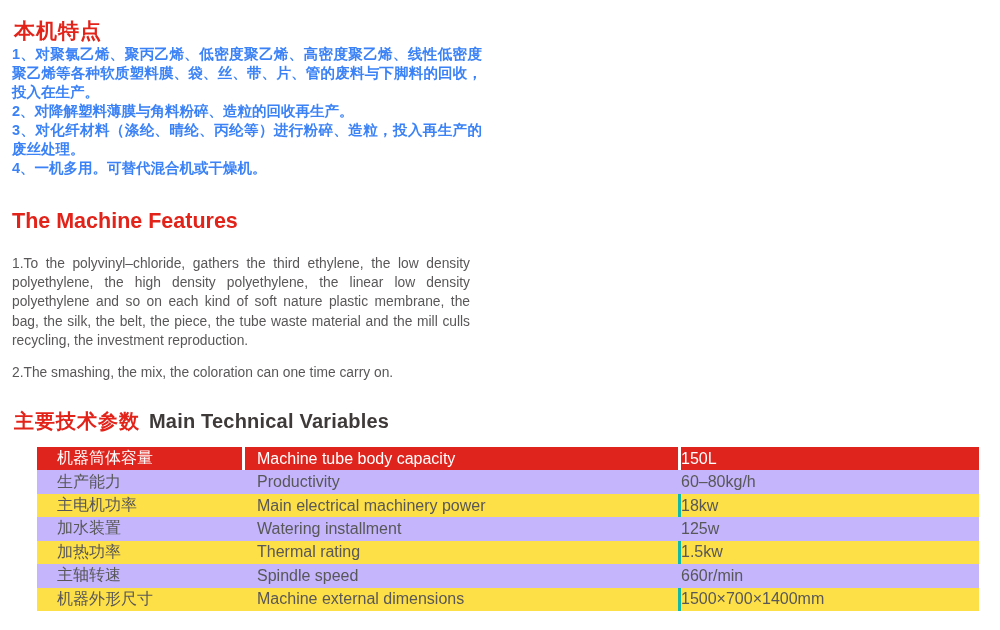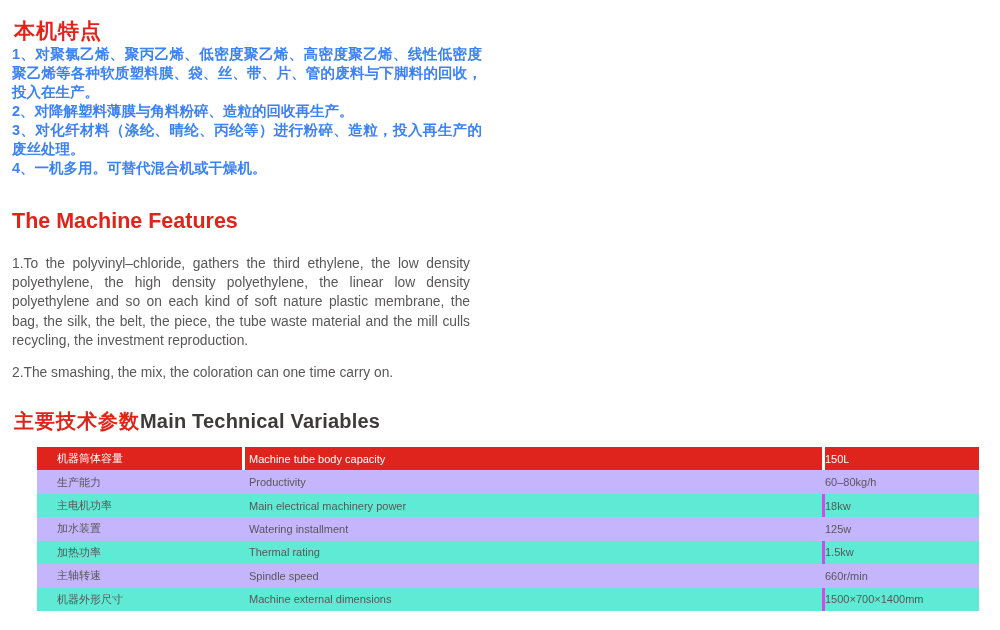--- a/index.html
+++ b/index.html
@@ -76,59 +76,60 @@
     font-size: 20px;
     font-weight: bold;
     white-space: nowrap;
   }
   .h-specs .cn {
     color: #e2231a;
     letter-spacing: 1px;
   }
   .h-specs .en {
     color: #3e3a39;
+    margin-left: 9px;
     letter-spacing: 0.2px;
   }
 
   
   .spec-table {
     position: absolute;
     left: 37px;
     top: 447px;
     width: 942px;
     height: 164px;
     display: flex;
     flex-direction: column;
-    font-size: 11px;
+    font-size: 16px;
     color: #595757;
   }
   .t-row {
     flex: 1;
     display: flex;
     align-items: center;
   }
   .t-row .cell {
     height: 100%;
     display: flex;
     align-items: center;
     box-sizing: border-box;
   }
   .cell.c1 { width: 208px; padding-left: 20px; }
-  .cell.c2 { width: 580px; padding-left: 4px; }
+  .cell.c2 { width: 436px; padding-left: 12px; }
   .cell.c3 { flex: 1;      }
 
   .t-row.header .cell {
     background: #df241e;
     color: #ffffff;
   }
   .t-row.header .cell.c1,
   .t-row.header .cell.c2 { border-right: 3px solid #ffffff; }
 
-  .t-row.gray .cell { background: #5eead4; }
-  .t-row.gray .cell.c2 { border-right: 3px solid #d946ef; }
+  .t-row.gray .cell { background: #fde047; }
+  .t-row.gray .cell.c2 { border-right: 3px solid #14b8a6; }
 
   .t-row.white .cell { background: #c4b5fd; }
 </style>
 </head>
 <body>
 
 <div class="page">
 
   <h1 class="h-cn-features">本机特点</h1>
 

